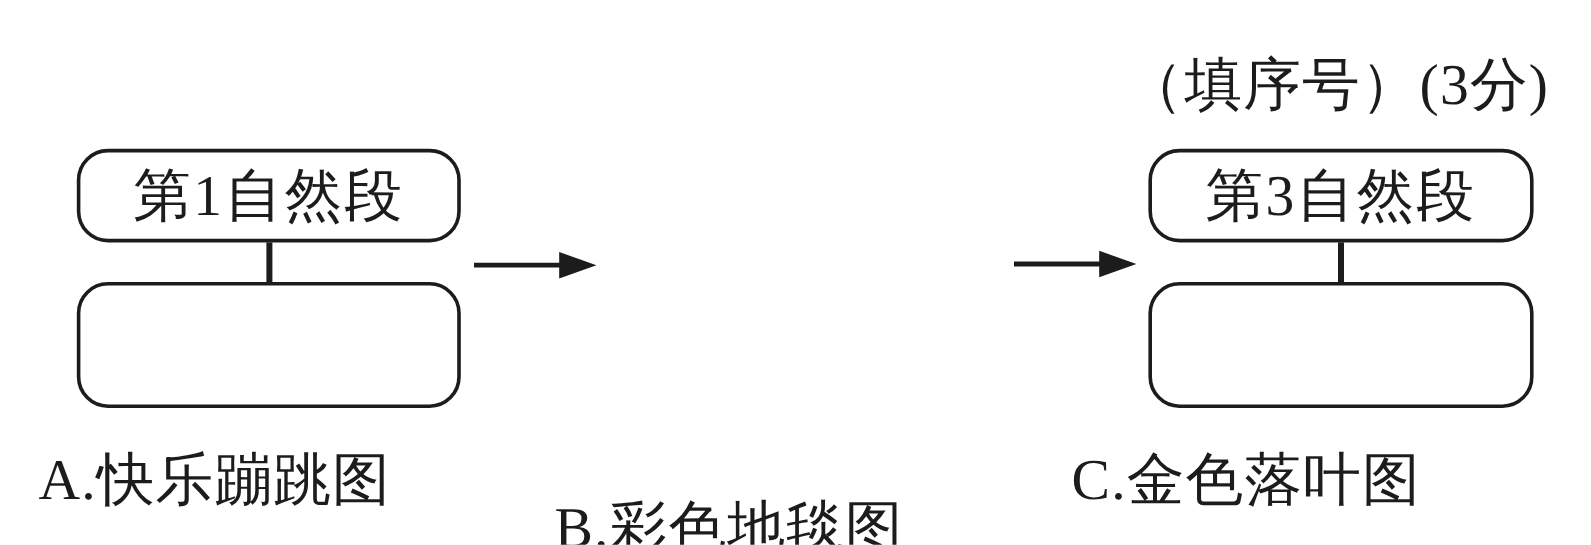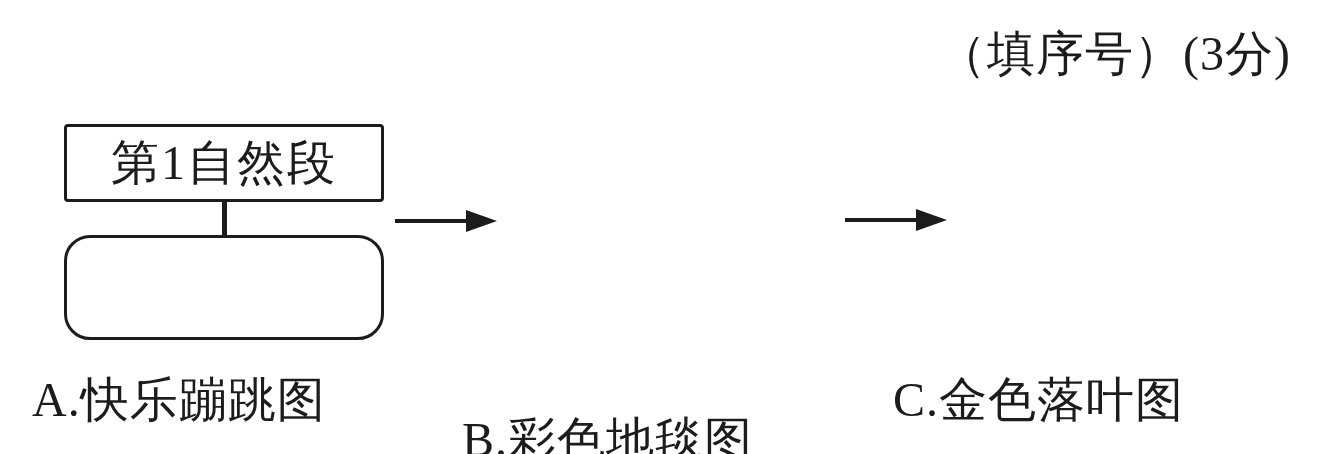--- a/index.html
+++ b/index.html
@@ -14,41 +14,41 @@
   .stage {
     position: relative;
     width: 1326px;
     height: 454px;
     background: var(--bg);
     color: var(--ink);
     overflow: hidden;
   }
   .header-note {
     position: absolute;
-    top: 22px;
+    top: 39px;
     left: 938px;
     width: 380px;
     font-size: 48px;
     letter-spacing: 1px;
     white-space: nowrap;
     color: var(--ink);
   }
   .col {
     position: absolute;
     top: 124px;
     display: flex;
     flex-direction: column;
   }
   .col-1 { left: 64px;  width: 320px; }
   .col-2 { left: 509px; width: 322px; }
   .col-3 { left: 957px; width: 321px; }
   .node-box {
     height: 78px;
     border: 3px solid var(--ink);
-    border-radius: 4px;
+    border-radius: 26px;
     display: flex;
     align-items: center;
     justify-content: center;
     font-size: 48px;
     letter-spacing: 2px;
     background: var(--bg);
     white-space: nowrap;
     font-family: Liberation Serif, serif;
   }
   .connector {
@@ -100,18 +100,25 @@
     <line x1="2" y1="15" x2="78" y2="15" stroke="#1c1c1c" stroke-width="4"></line>
     <polygon points="73,4 104,15 73,26" fill="#1c1c1c"></polygon>
   </svg>
 
 
   <svg class="arrow arrow-2" width="105" height="30" viewBox="0 0 105 30">
     <line x1="2" y1="15" x2="78" y2="15" stroke="#1c1c1c" stroke-width="4"></line>
     <polygon points="73,4 104,15 73,26" fill="#1c1c1c"></polygon>
   </svg>
 
+  <div class="col col-3">
+    <div class="node-box">
+      <span>第3自然段</span>
+    </div>
+    <div class="connector"></div>
+    <div class="answer-box"></div>
+  </div>
 
   <div class="option option-a">A.快乐蹦跳图</div>
   <div class="option option-b">B.彩色地毯图</div>
   <div class="option option-c">C.金色落叶图</div>
 
 </div>
 
 </body></html>

